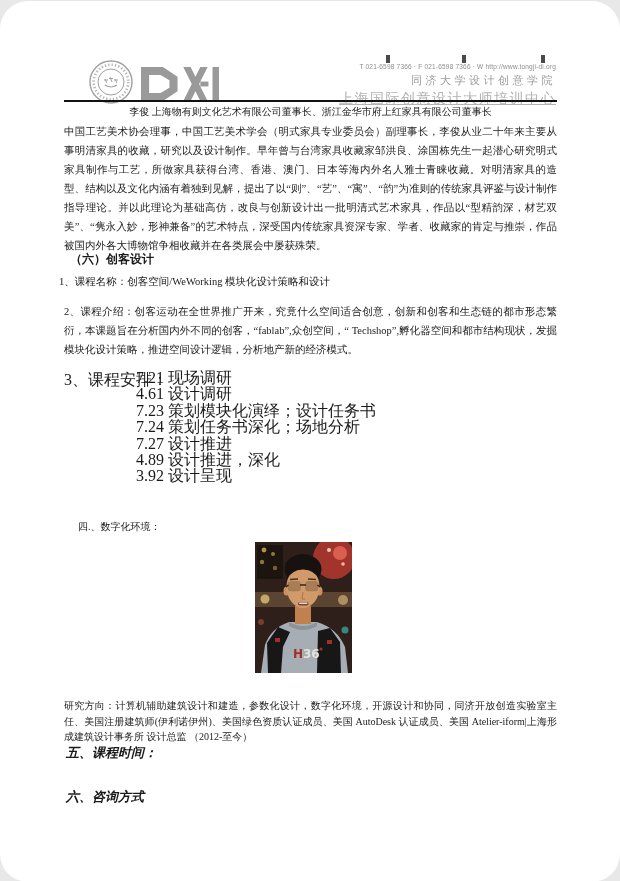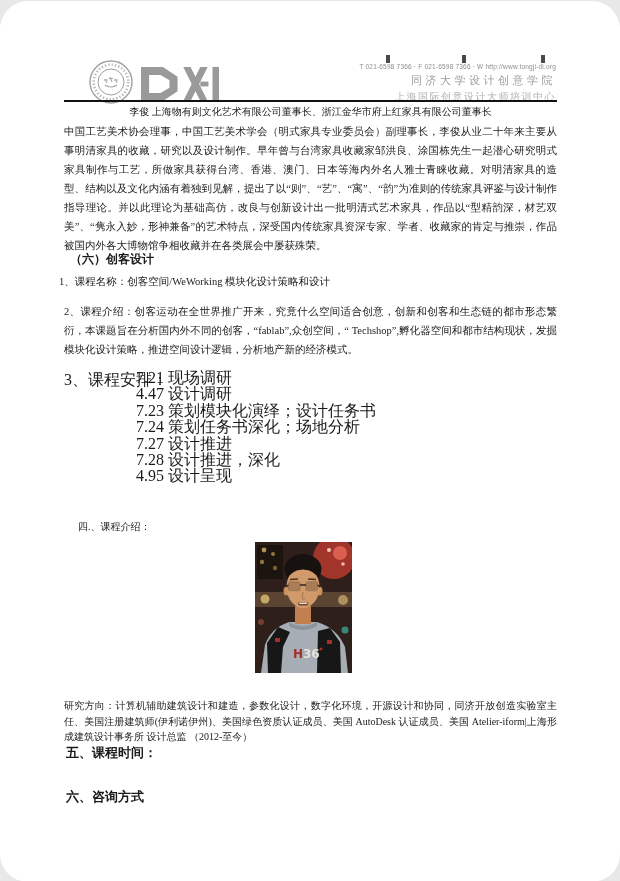--- a/index.html
+++ b/index.html
@@ -11,38 +11,38 @@
     border-radius:28px;
   }
   
   .seal{position:absolute; left:88px; top:58px; width:46px; height:46px;}
   .dni{position:absolute; left:141px; top:63px; width:78px; height:40px;}
   .reg-bar{position:absolute; top:54px; width:4px; height:8px; background:#4a4a4a;}
   .bar1{left:386px;} .bar2{left:462px;} .bar3{left:541px;}
   .hdr-right{position:absolute; right:64px; top:62px; text-align:right; font-family:"Liberation Sans","DejaVu Sans",sans-serif;}
   .contact-line{font-size:6.5px; color:#8d8d8d; letter-spacing:.2px; white-space:nowrap;}
   .school-name{margin-top:3px; font-size:11px; color:#9b9b9b; letter-spacing:3.5px; white-space:nowrap;}
-  .center-name{margin-top:2px; font-size:10px; color:#b2b2b2; letter-spacing:1.5px; white-space:nowrap;text-decoration:underline;}
+  .center-name{margin-top:2px; font-size:14px; color:#b2b2b2; letter-spacing:1.5px; white-space:nowrap;text-decoration:underline;}
   .divider{position:absolute; left:64px; top:99px; width:493px; height:2.2px; background:#111;}
   
   .abs{position:absolute; left:64px; width:493px;}
   .bio-title{top:104px; text-align:center; font-size:10px; white-space:nowrap;}
   .bio-para{top:121px; font-size:10.5px; line-height:19px; text-align:justify;}
   .sec-heading{top:250px; left:70px; font-family:"Liberation Sans","DejaVu Sans",sans-serif; font-weight:bold; font-size:12px;}
   .course-name{top:274px; left:59px; font-size:10.5px;}
   .course-intro{top:301px; font-size:10.5px; line-height:19px; text-align:justify;}
   .schedule{top:369px; font-size:16px;}
   .schedule-label{position:absolute; left:0; top:0; white-space:nowrap;}
   .schedule-row{height:16.4px; line-height:16.4px; padding-left:72px; white-space:nowrap;}
   .faculty-label{top:519px; left:78px; font-size:10px;}
   .photo-wrap{position:absolute; left:255px; top:541px; width:97px; height:131px;}
   .photo-wrap svg{display:block;}
   .photo-caption{top:681px; text-align:center; font-size:10px; white-space:nowrap;}
   .research{top:697px; font-size:10px; line-height:15.5px; text-align:justify;}
-  .big-heading{font-family:"Liberation Sans","DejaVu Sans",sans-serif; font-weight:bold; font-size:13px; left:66px;}
+  .big-heading{font-family:"Liberation Sans","DejaVu Sans",sans-serif; font-weight:bold; font-size:13px; left:66px;font-style:italic;}
   .time-heading{top:743px;}
   .duration{top:763px; left:95px; font-size:10px;}
   .contact-heading{top:787px;}
 </style>
 </head>
 <body>
 
 <div class="page">
 
   <svg class="seal" viewBox="0 0 46 46">
@@ -79,29 +79,29 @@
   <div class="abs bio-title">李俊 上海物有则文化艺术有限公司董事长、浙江金华市府上红家具有限公司董事长</div>
   <div class="abs bio-para">中国工艺美术协会理事，中国工艺美术学会（明式家具专业委员会）副理事长，李俊从业二十年来主要从事明清家具的收藏，研究以及设计制作。早年曾与台湾家具收藏家邹洪良、涂国栋先生一起潜心研究明式家具制作与工艺，所做家具获得台湾、香港、澳门、日本等海内外名人雅士青睐收藏。对明清家具的造型、结构以及文化内涵有着独到见解，提出了以“则”、“艺”、“寓”、“韵”为准则的传统家具评鉴与设计制作指导理论。并以此理论为基础高仿，改良与创新设计出一批明清式艺术家具，作品以“型精韵深，材艺双美”、“隽永入妙，形神兼备”的艺术特点，深受国内传统家具资深专家、学者、收藏家的肯定与推崇，作品被国内外各大博物馆争相收藏并在各类展会中屡获殊荣。</div>
 
   <div class="abs sec-heading">（六）创客设计</div>
   <div class="abs course-name">1、课程名称：创客空间/WeWorking 模块化设计策略和设计</div>
   <div class="abs course-intro">2、课程介绍：创客运动在全世界推广开来，究竟什么空间适合创意，创新和创客和生态链的都市形态繁衍，本课题旨在分析国内外不同的创客，“fablab”,众创空间，“ Techshop”,孵化器空间和都市结构现状，发掘模块化设计策略，推进空间设计逻辑，分析地产新的经济模式。</div>
 
   <div class="abs schedule">
     <span class="schedule-label">3、课程安排：</span>
     <div class="schedule-row">7.21 现场调研</div>
-    <div class="schedule-row">4.47 设计调研</div>
+    <div class="schedule-row">4.61 设计调研</div>
     <div class="schedule-row">7.23 策划模块化演绎；设计任务书</div>
     <div class="schedule-row">7.24 策划任务书深化；场地分析</div>
     <div class="schedule-row">7.27 设计推进</div>
-    <div class="schedule-row">7.28 设计推进，深化</div>
-    <div class="schedule-row">4.95 设计呈现</div>
+    <div class="schedule-row">4.89 设计推进，深化</div>
+    <div class="schedule-row">3.92 设计呈现</div>
   </div>
 
-  <div class="abs faculty-label">四.、课程介绍：</div>
+  <div class="abs faculty-label">四.、数字化环境：</div>
 
   <div class="photo-wrap">
     <svg width="97" height="131" viewBox="0 0 97 131">
       <rect width="97" height="131" fill="#2e1f1a"></rect>
       <circle cx="79" cy="16" r="21" fill="#b5382f" opacity="0.85"></circle>
       <circle cx="85" cy="11" r="7" fill="#e86a58" opacity="0.8"></circle>
       <circle cx="74" cy="8" r="2" fill="#ffd9c0" opacity="0.9"></circle>
       <circle cx="88" cy="22" r="1.8" fill="#ffc9b0" opacity="0.9"></circle>
       <rect x="2" y="3" width="26" height="34" fill="#1c150f"></rect>
       <circle cx="9" cy="8" r="2.4" fill="#d8b25e" opacity="0.8"></circle>

